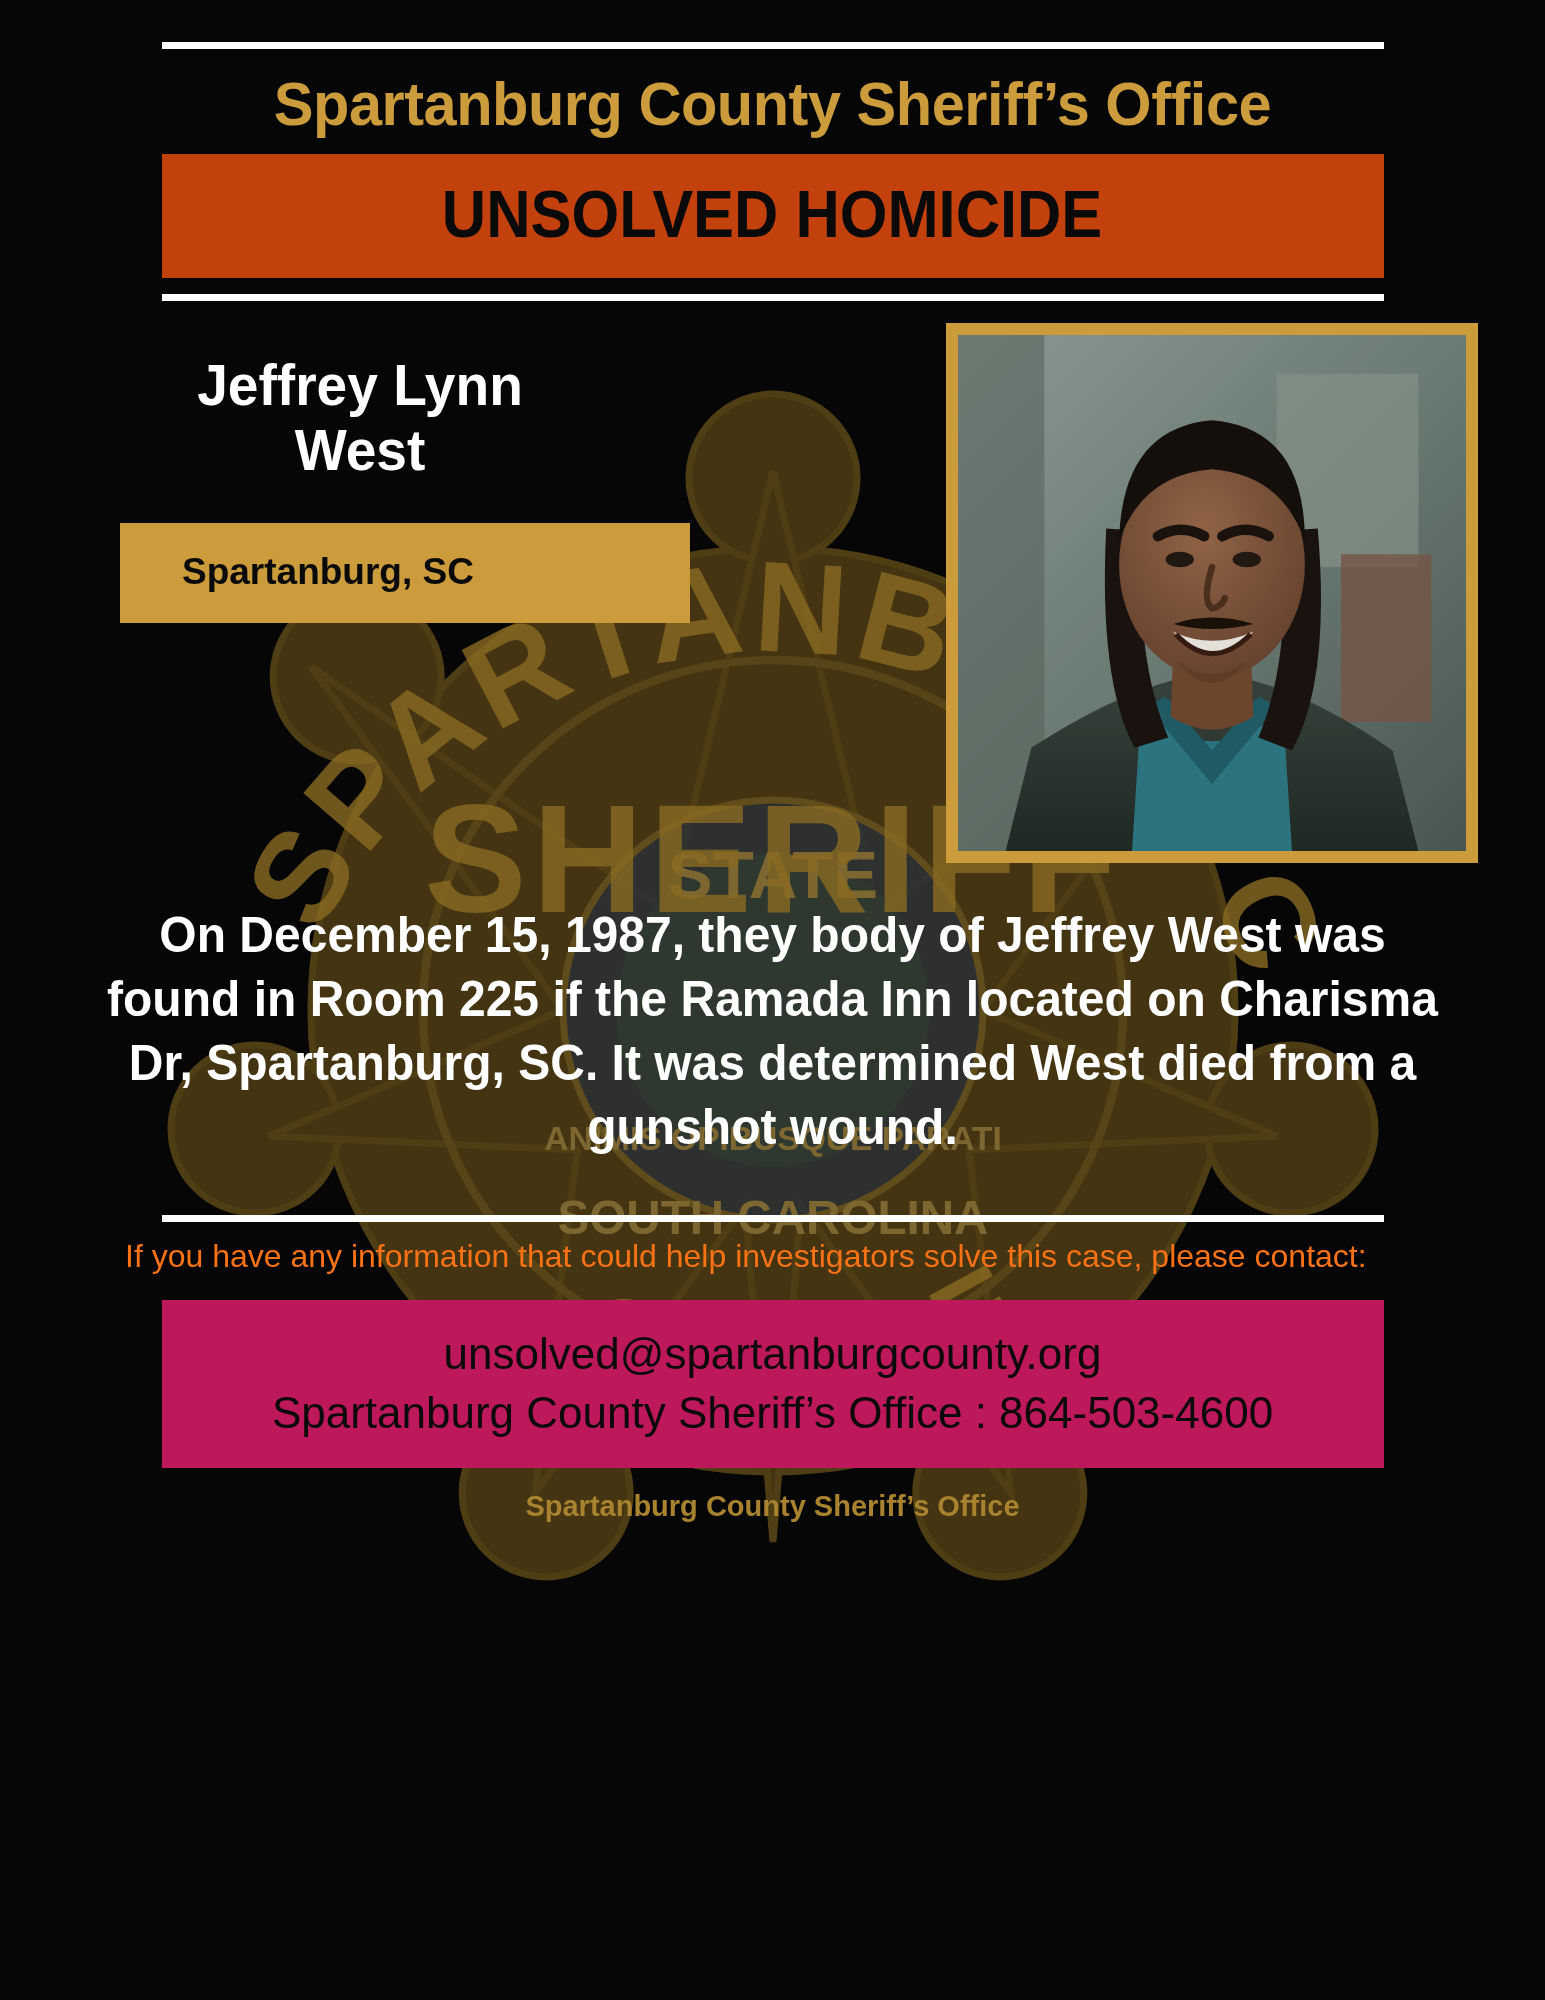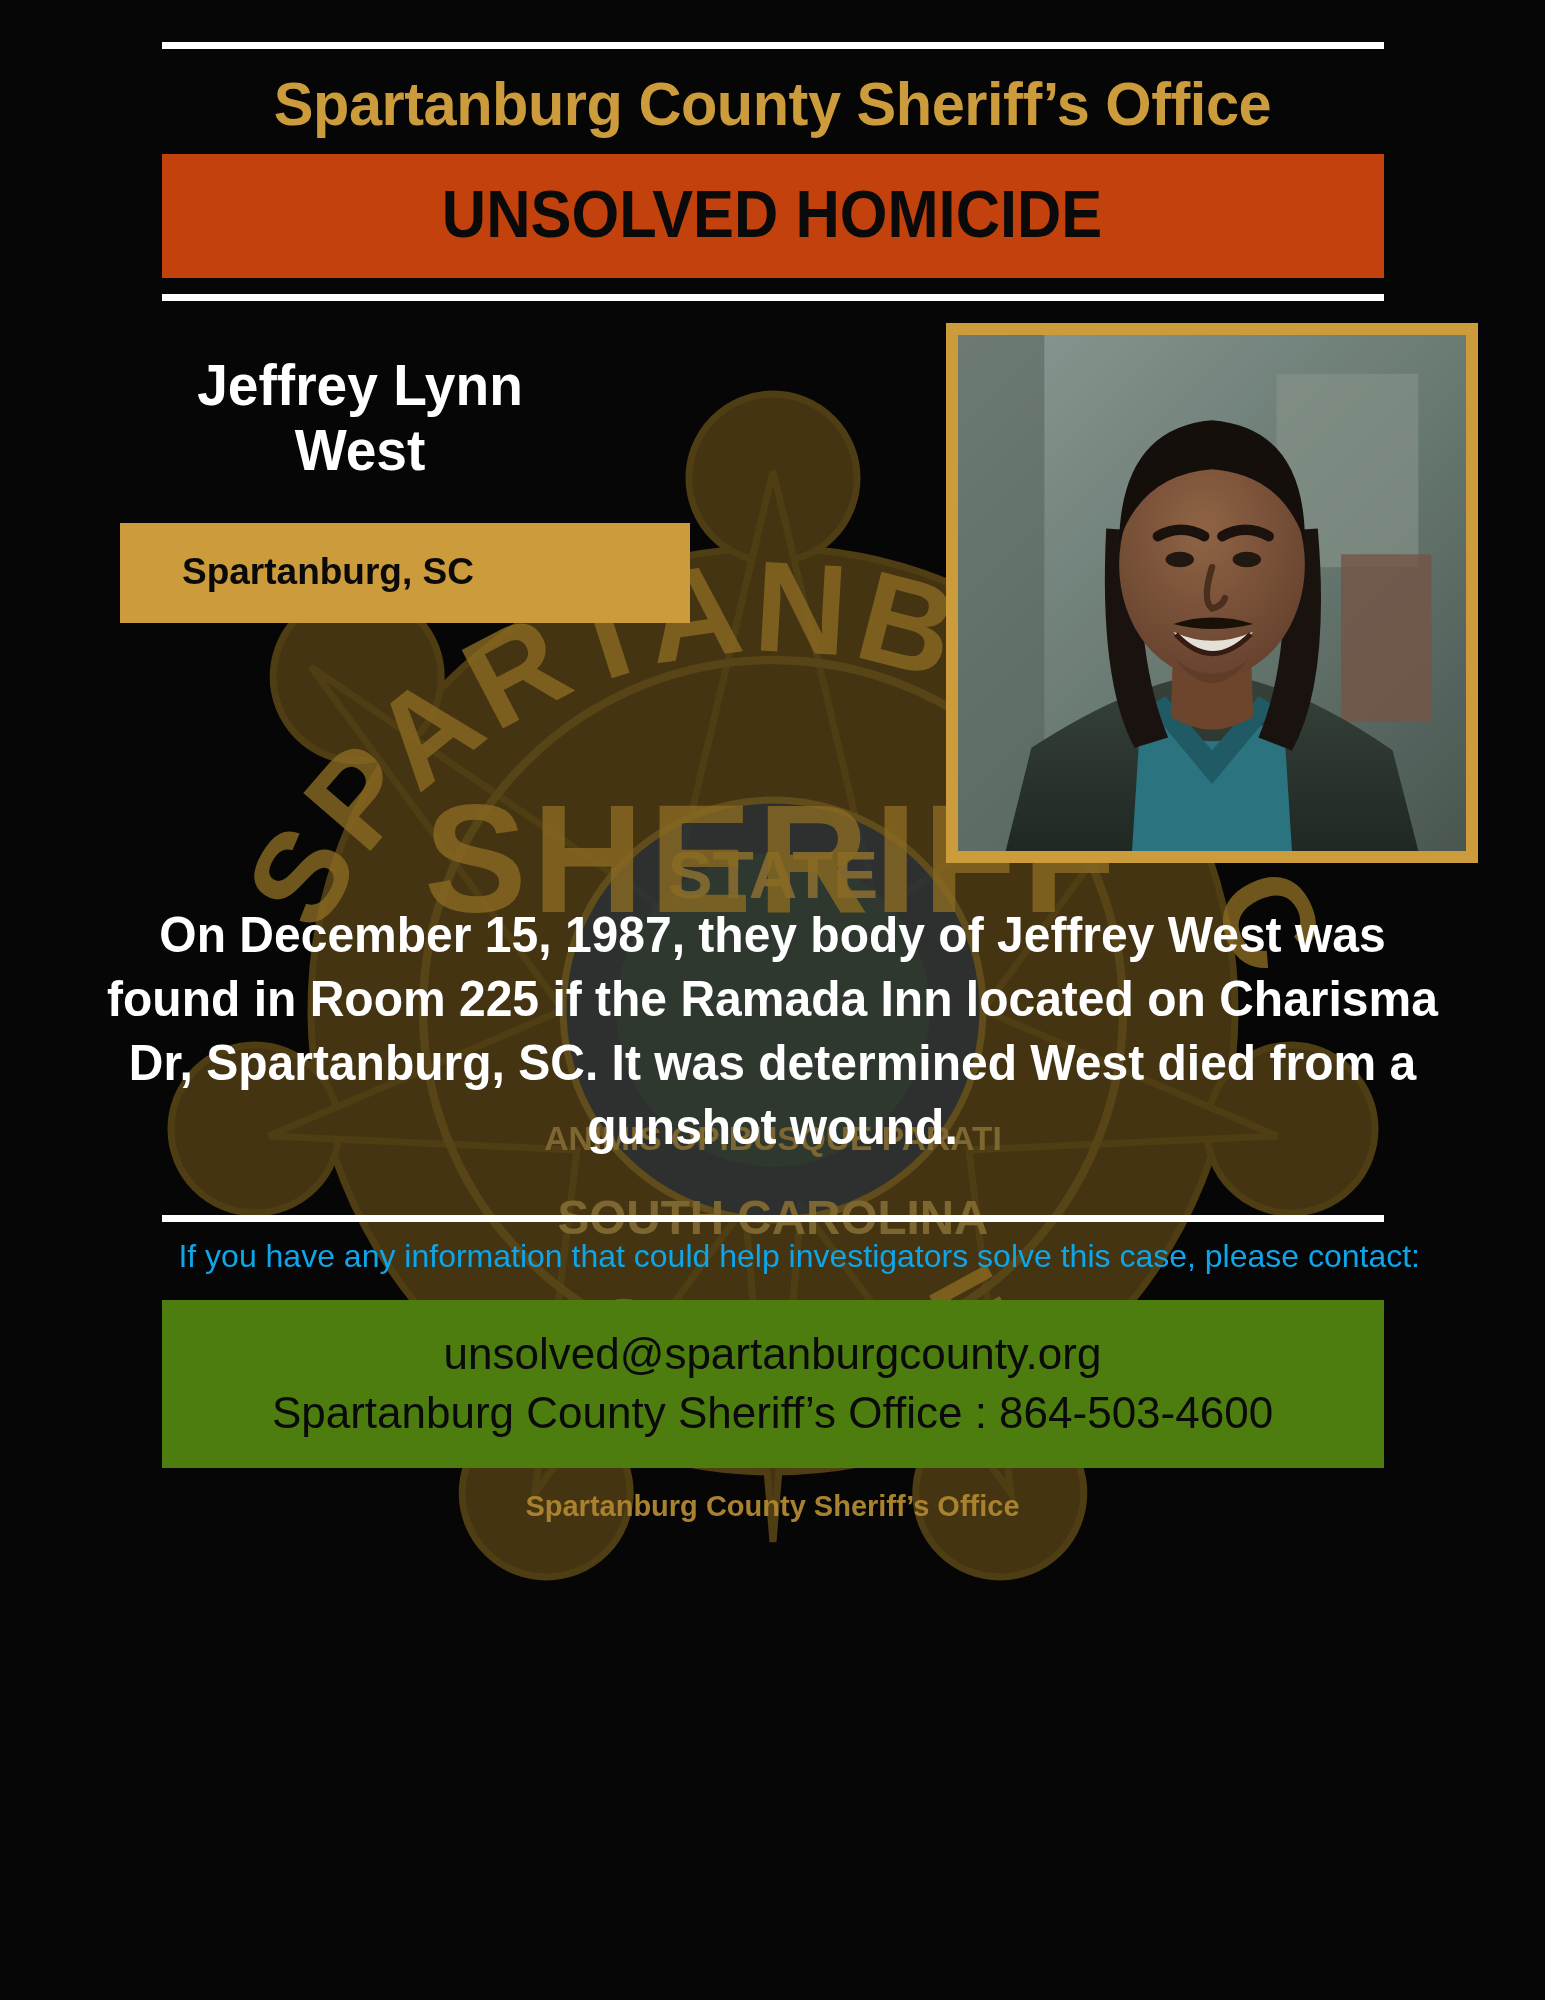--- a/index.html
+++ b/index.html
@@ -148,33 +148,33 @@
     text-align: center;
     line-height: 1.28;
     font-family: "Liberation Sans Narrow", "Liberation Sans", sans-serif;
     transform: scaleX(0.96);
     padding: 0 18px;
   }
 
   .rule-lower { margin-top: 56px; }
 
   .contact-prompt {
-    color: #0ea5e9;
-    text-align: right;
+    color: #f97316;
+    text-align: left;
     font-size: 32px;
     line-height: 1.3;
     margin-top: 14px;
     font-family: "Liberation Sans Narrow", "Liberation Sans", sans-serif;
     padding: 0 70px;
   }
 
   .contact-box {
     width: 1222px;
     margin: 22px auto 0 auto;
-    background: #4d7c0f;
+    background: #be185d;
     text-align: center;
     padding: 24px 0 26px 0;
     box-sizing: border-box;
   }
   .contact-email {
     color: #0a0a0a;
     font-size: 44px;
     font-family: "Liberation Sans Narrow", "Liberation Sans", sans-serif;
     line-height: 1.35;
   }

